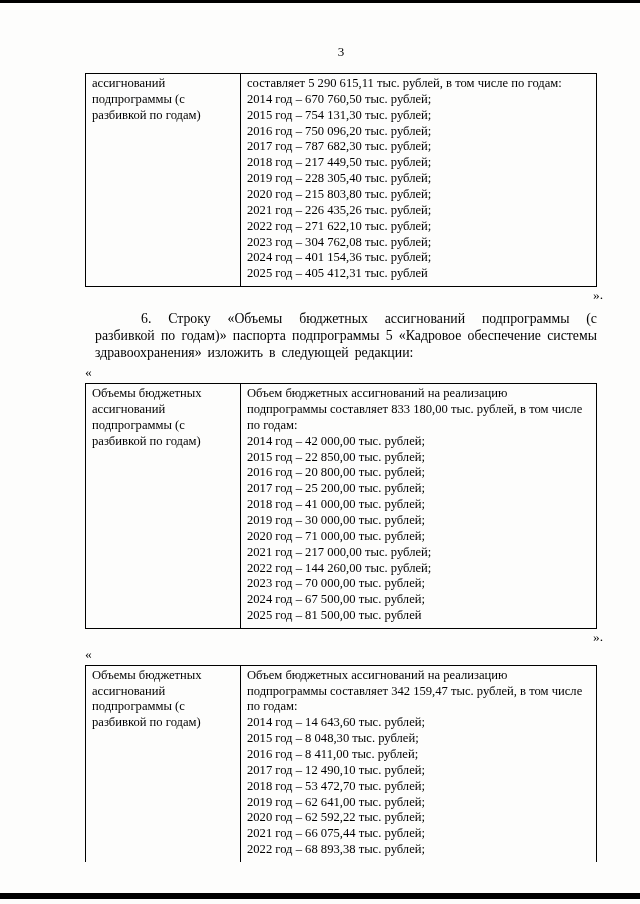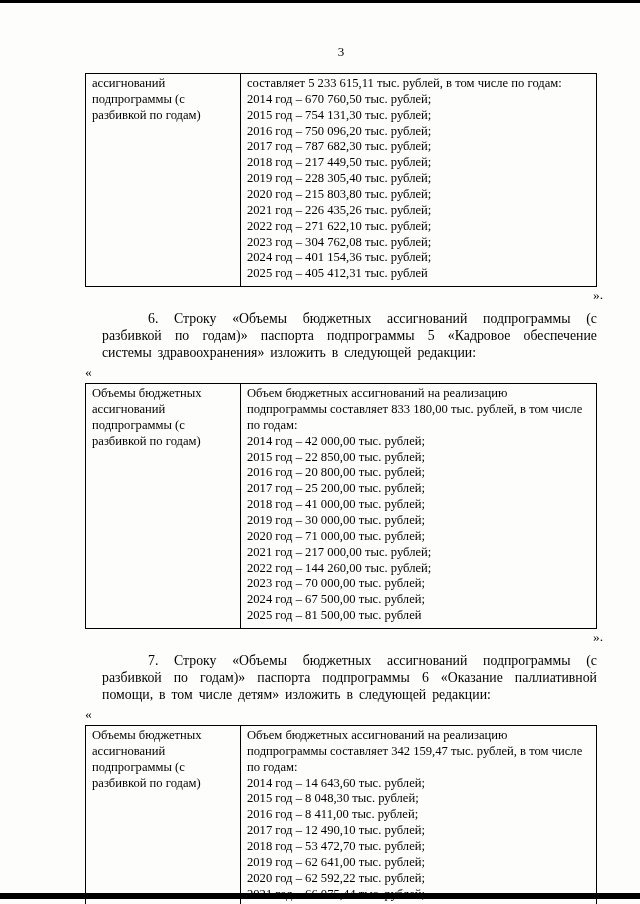--- a/index.html
+++ b/index.html
@@ -67,39 +67,39 @@
     font-size: 13.5px;
     margin: 2px 0 3px 0;
     line-height: 1.1;
   }
   p.para {
     font-size: 13.8px;
     line-height: 1.24;
     text-align: justify;
     text-indent: 46px;
     word-spacing: 2.5px;
-    margin: 7px 0 4px 17px;
+    margin: 7px 0 4px 10px;
   }
 </style>
 </head>
 <body>
 
 <div class="page">
   <div class="edge edge-top"></div>
 
   <div class="content">
 
     <div class="page-num">3</div>
 
     <table class="btable">
       <tbody>
           <tr>
         <td class="lcol">ассигнований подпрограммы (с разбивкой по годам)</td>
         <td class="rcol">
-          <div>составляет 5 233 615,11 тыс. рублей, в том числе по годам:</div>
+          <div>составляет 5 290 615,11 тыс. рублей, в том числе по годам:</div>
           <div class="years">2014 год – 670 760,50 тыс. рублей;
 2015 год – 754 131,30 тыс. рублей;
 2016 год – 750 096,20 тыс. рублей;
 2017 год – 787 682,30 тыс. рублей;
 2018 год – 217 449,50 тыс. рублей;
 2019 год – 228 305,40 тыс. рублей;
 2020 год – 215 803,80 тыс. рублей;
 2021 год – 226 435,26 тыс. рублей;
 2022 год – 271 622,10 тыс. рублей;
 2023 год – 304 762,08 тыс. рублей;
@@ -131,21 +131,20 @@
 2022 год – 144 260,00 тыс. рублей;
 2023 год – 70 000,00 тыс. рублей;
 2024 год – 67 500,00 тыс. рублей;
 2025 год – 81 500,00 тыс. рублей</div>
         </td>
       </tr>
     </tbody>
       </table>
     <div class="quote-close">».</div>
 
-    <p class="para">7. Строку «Объемы бюджетных ассигнований подпрограммы (с разбивкой по годам)» паспорта подпрограммы 6 «Оказание паллиативной помощи, в том числе детям» изложить в следующей редакции:</p>
     <div class="quote-open">«</div>
 
     <table class="btable cut">
       <tbody>
           <tr>
         <td class="lcol">Объемы бюджетных ассигнований подпрограммы (с разбивкой по годам)</td>
         <td class="rcol">
           <div>Объем бюджетных ассигнований на реализацию подпрограммы составляет 342 159,47 тыс. рублей, в том числе по годам:</div>
           <div class="years">2014 год – 14 643,60 тыс. рублей;
 2015 год – 8 048,30 тыс. рублей;

